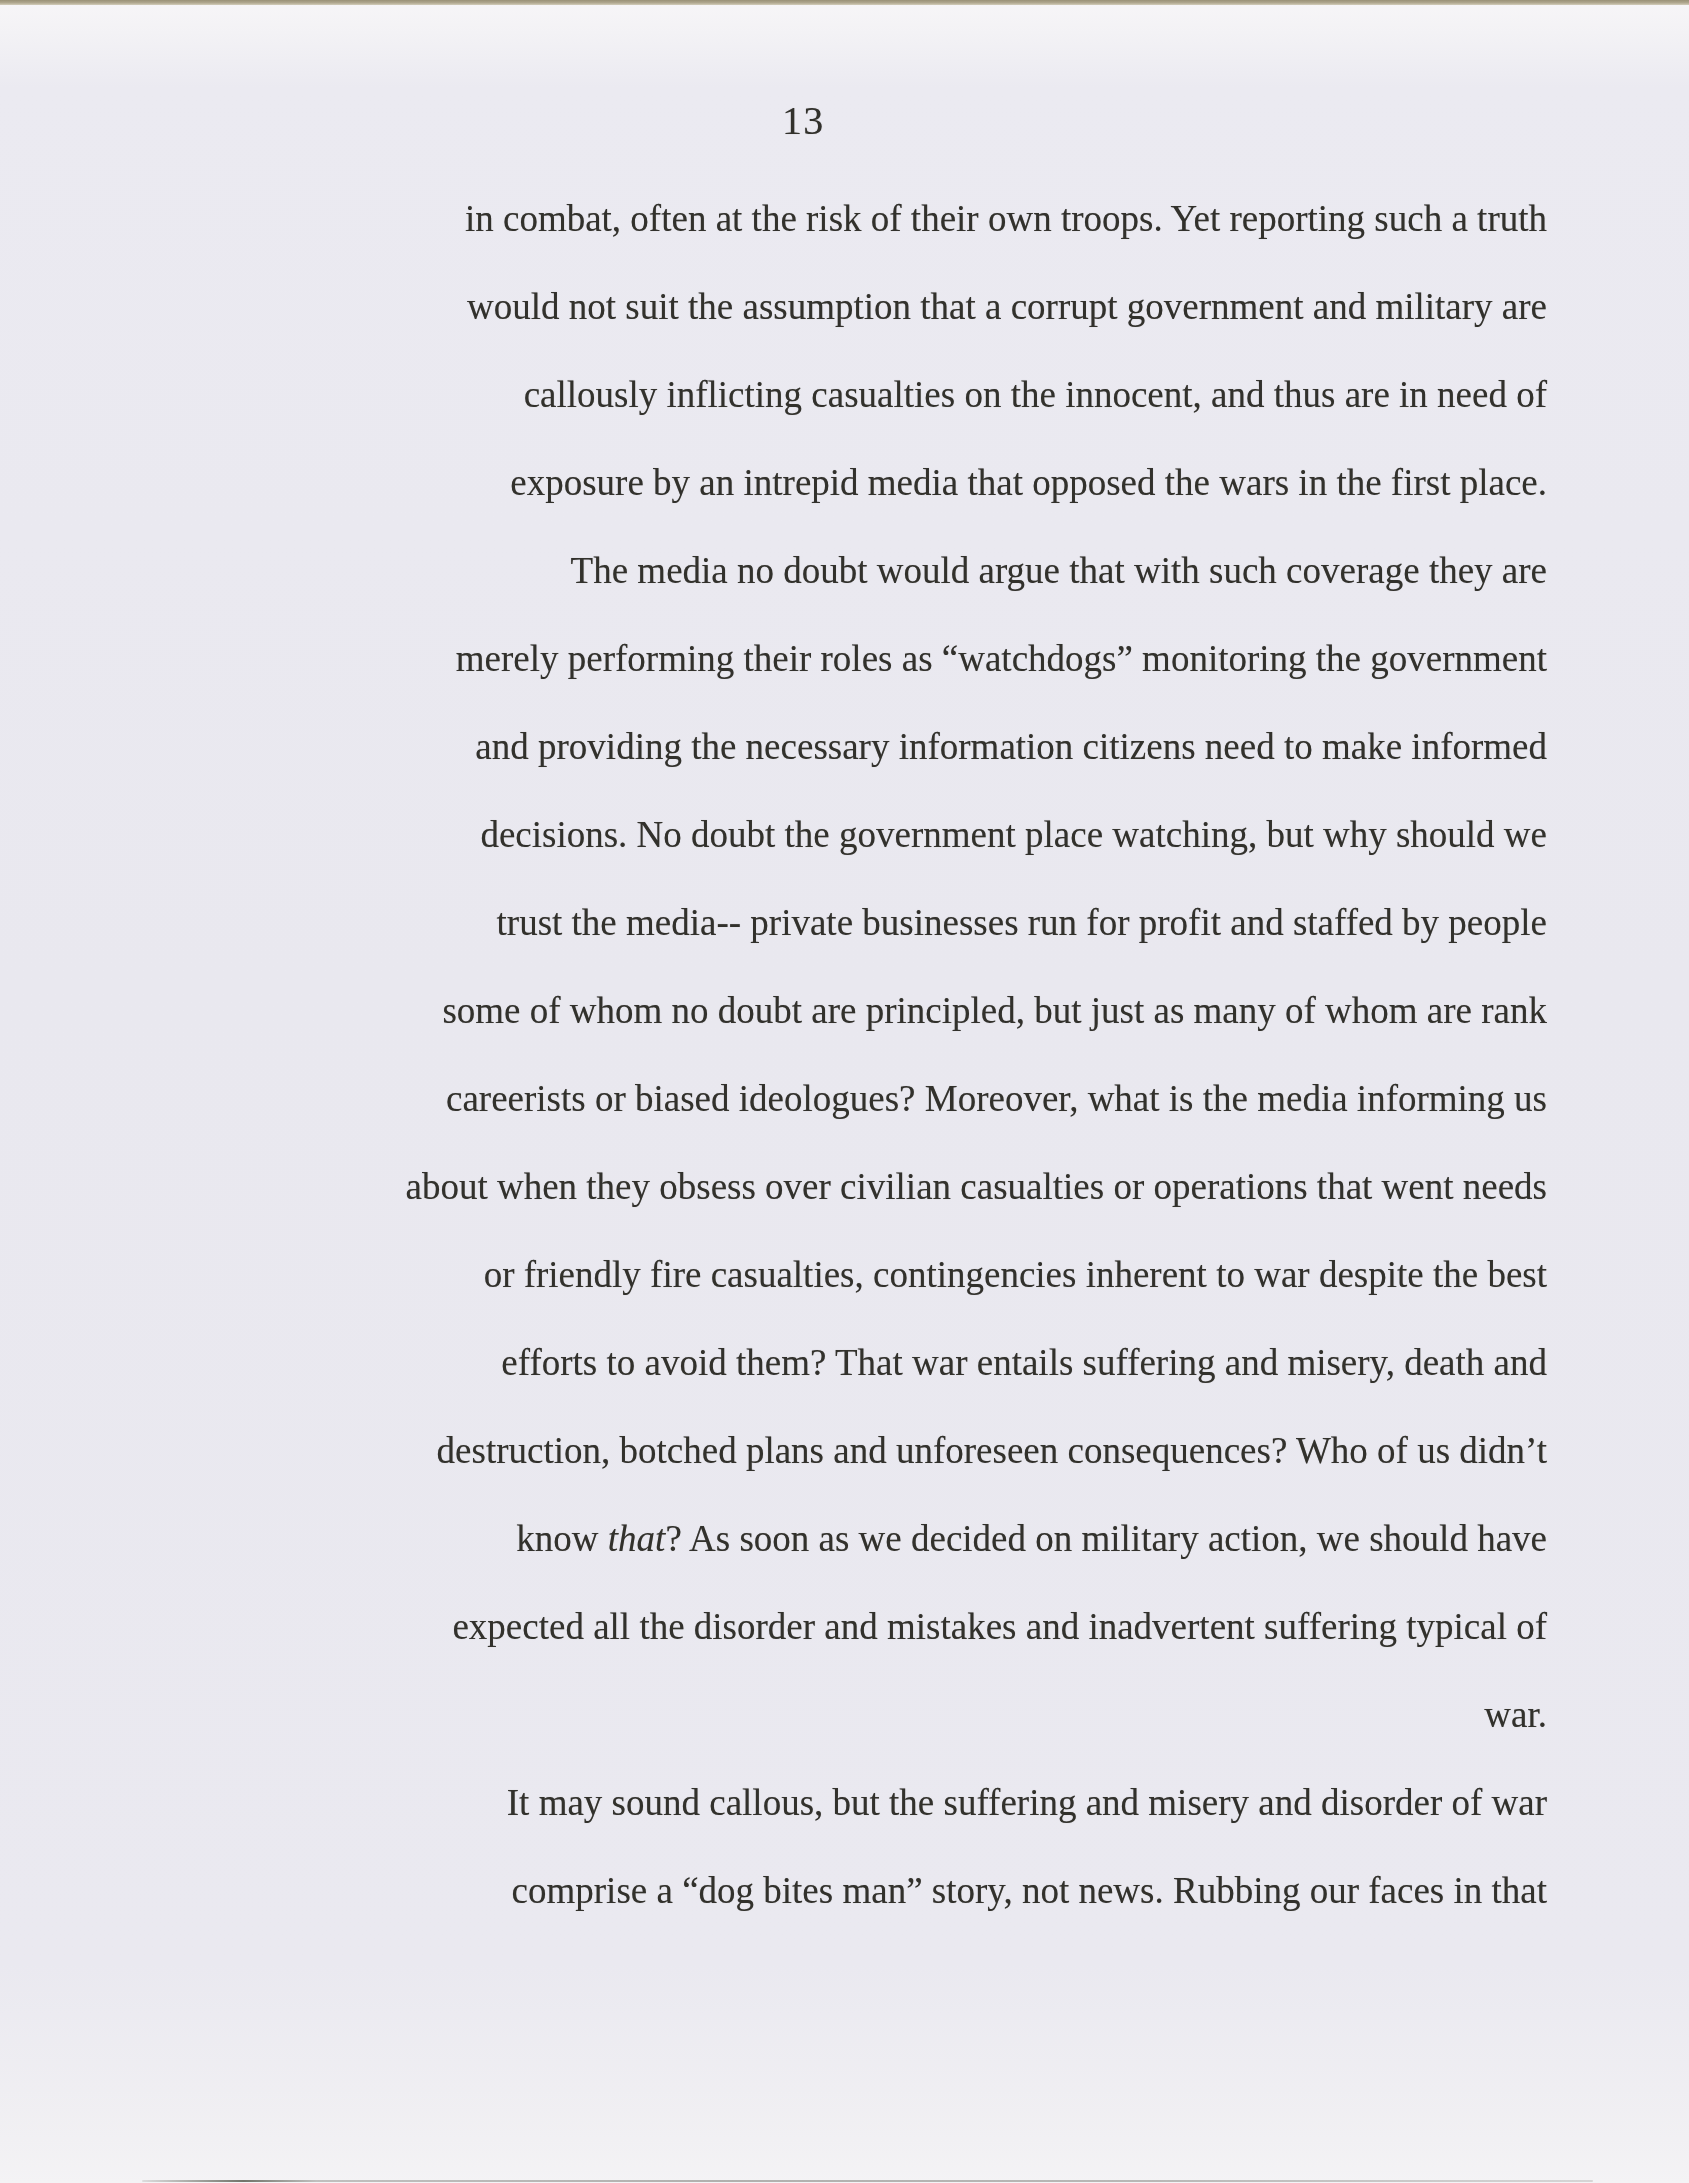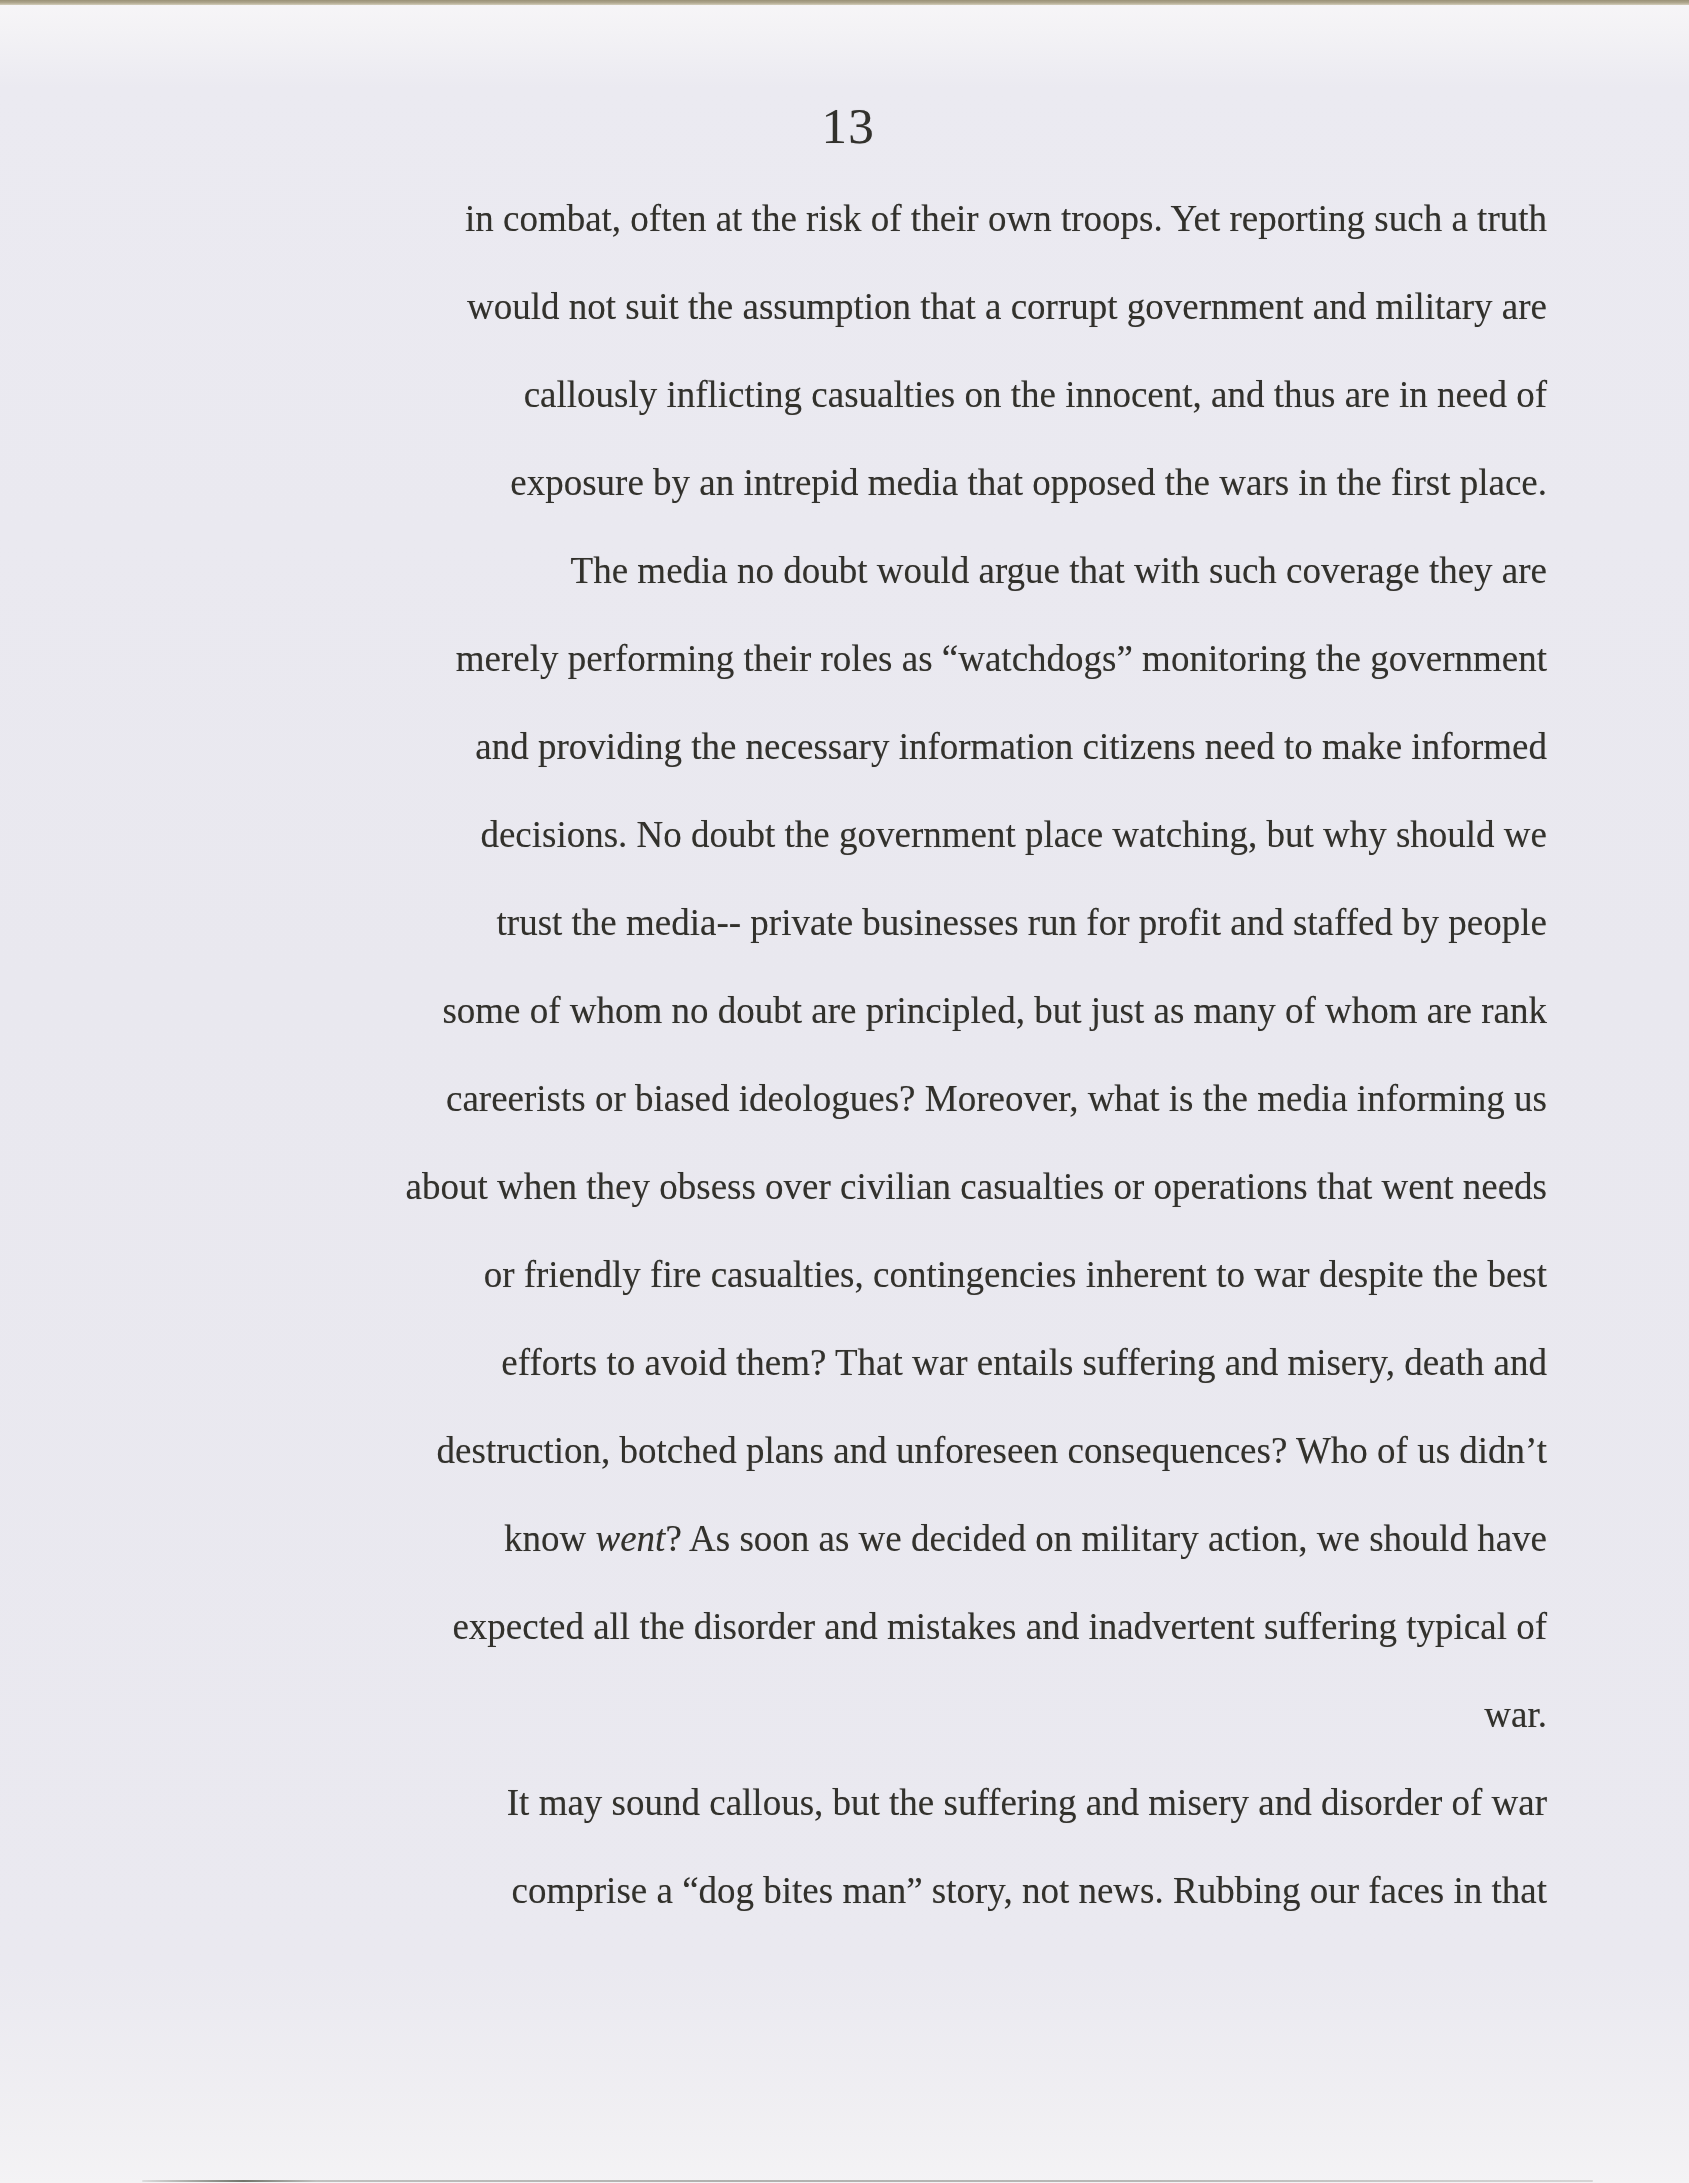--- a/index.html
+++ b/index.html
@@ -47,22 +47,22 @@
       rgba(96,96,88,0.45) 40%,
       rgba(96,96,88,0.40) 70%,
       rgba(96,96,88,0.20) 100%);
     border-radius: 1.3px;
   }
   .page-number {
     position: absolute;
     top: 97px;
     left: 782px;
     width: 93px;
-    text-align: right;
-    font-size: 51px;
+    text-align: left;
+    font-size: 40px;
     letter-spacing: 1.3px;
     text-shadow: 0 0 0.7px rgba(45,44,40,0.45);
   }
   .text-block {
     position: absolute;
     left: 249px;
     top: 175px;
     width: 1298px;
     font-size: 37px;
     text-shadow: 0 0 0.7px rgba(45,44,40,0.40);
@@ -95,21 +95,21 @@
       <div class="line"><span>merely performing their roles as “watchdogs” monitoring the government</span></div>
       <div class="line"><span>and providing the necessary information citizens need to make informed</span></div>
       <div class="line"><span>decisions. No doubt the government place watching, but why should we</span></div>
       <div class="line"><span>trust the media-- private businesses run for profit and staffed by people</span></div>
       <div class="line"><span>some of whom no doubt are principled, but just as many of whom are rank</span></div>
       <div class="line"><span>careerists or biased ideologues? Moreover, what is the media informing us</span></div>
       <div class="line"><span>about when they obsess over civilian casualties or operations that went needs</span></div>
       <div class="line"><span>or friendly fire casualties, contingencies inherent to war despite the best</span></div>
       <div class="line"><span>efforts to avoid them? That war entails suffering and misery, death and</span></div>
       <div class="line"><span>destruction, botched plans and unforeseen consequences? Who of us didn’t</span></div>
-      <div class="line"><span>know </span><span class="italic">went</span><span>? As soon as we decided on military action, we should have</span></div>
+      <div class="line"><span>know </span><span class="italic">that</span><span>? As soon as we decided on military action, we should have</span></div>
       <div class="line"><span>expected all the disorder and mistakes and inadvertent suffering typical of</span></div>
       <div class="line"><span>war.</span></div>
       <div class="line indent"><span>It may sound callous, but the suffering and misery and disorder of war</span></div>
       <div class="line"><span>comprise a “dog bites man” story, not news. Rubbing our faces in that</span></div>
     </div>
   <div class="bottom-edge"></div>
 </div>
 
 
 </body></html>

